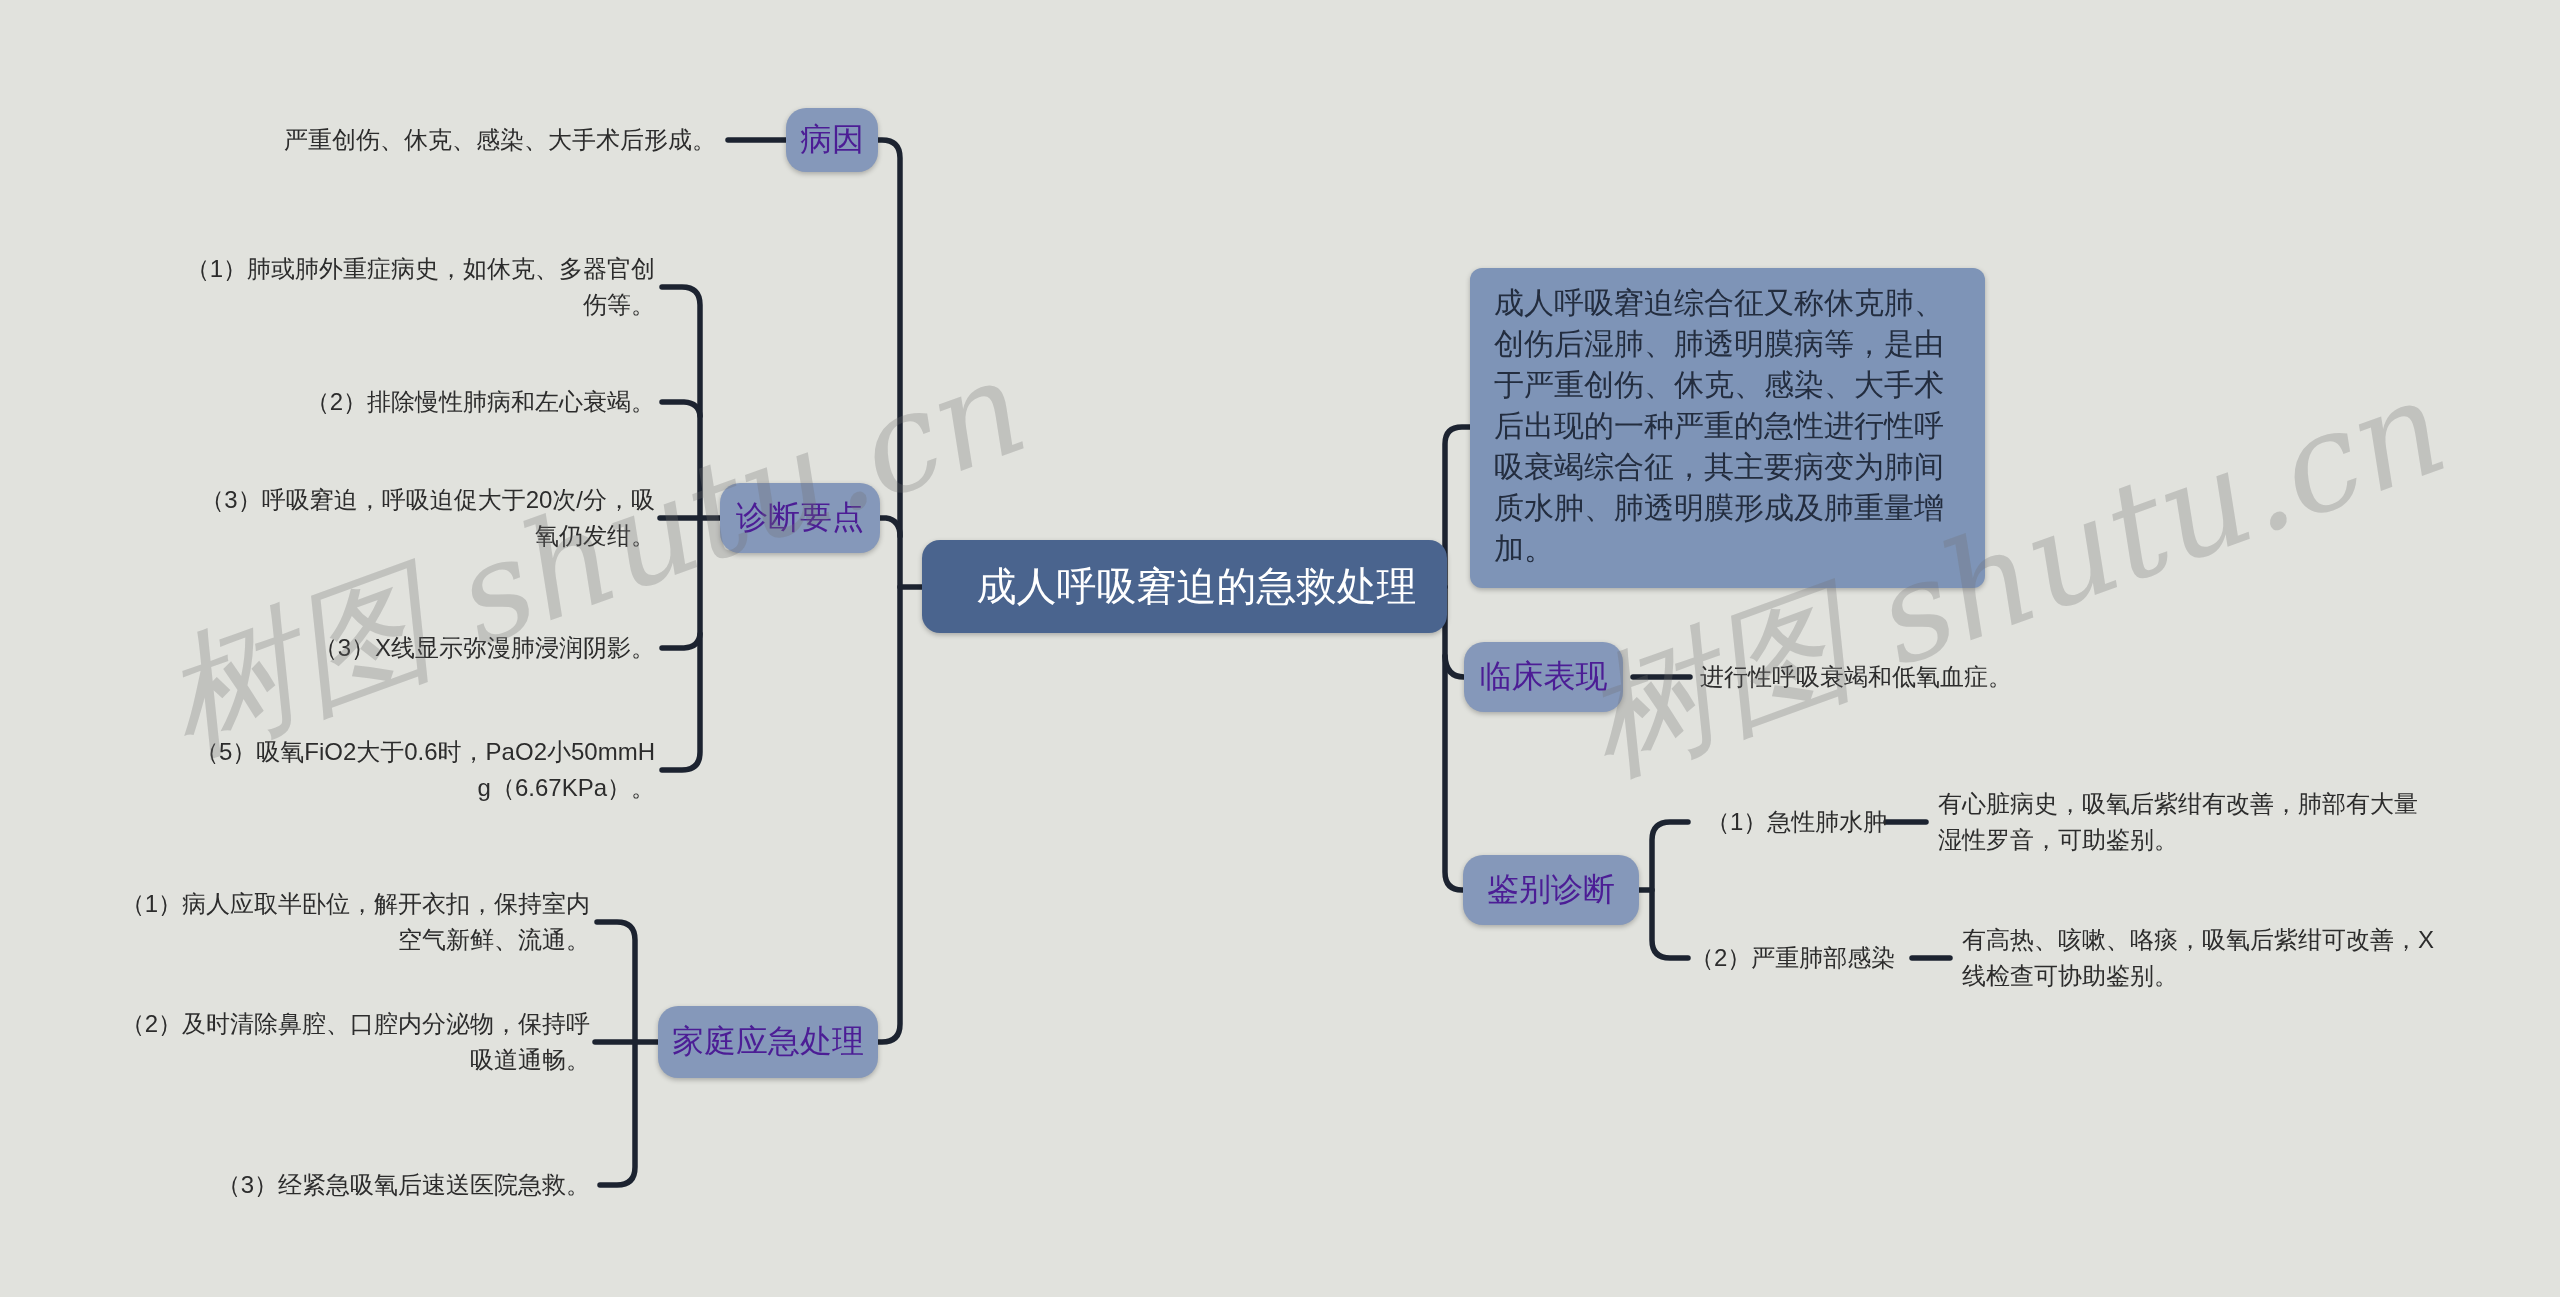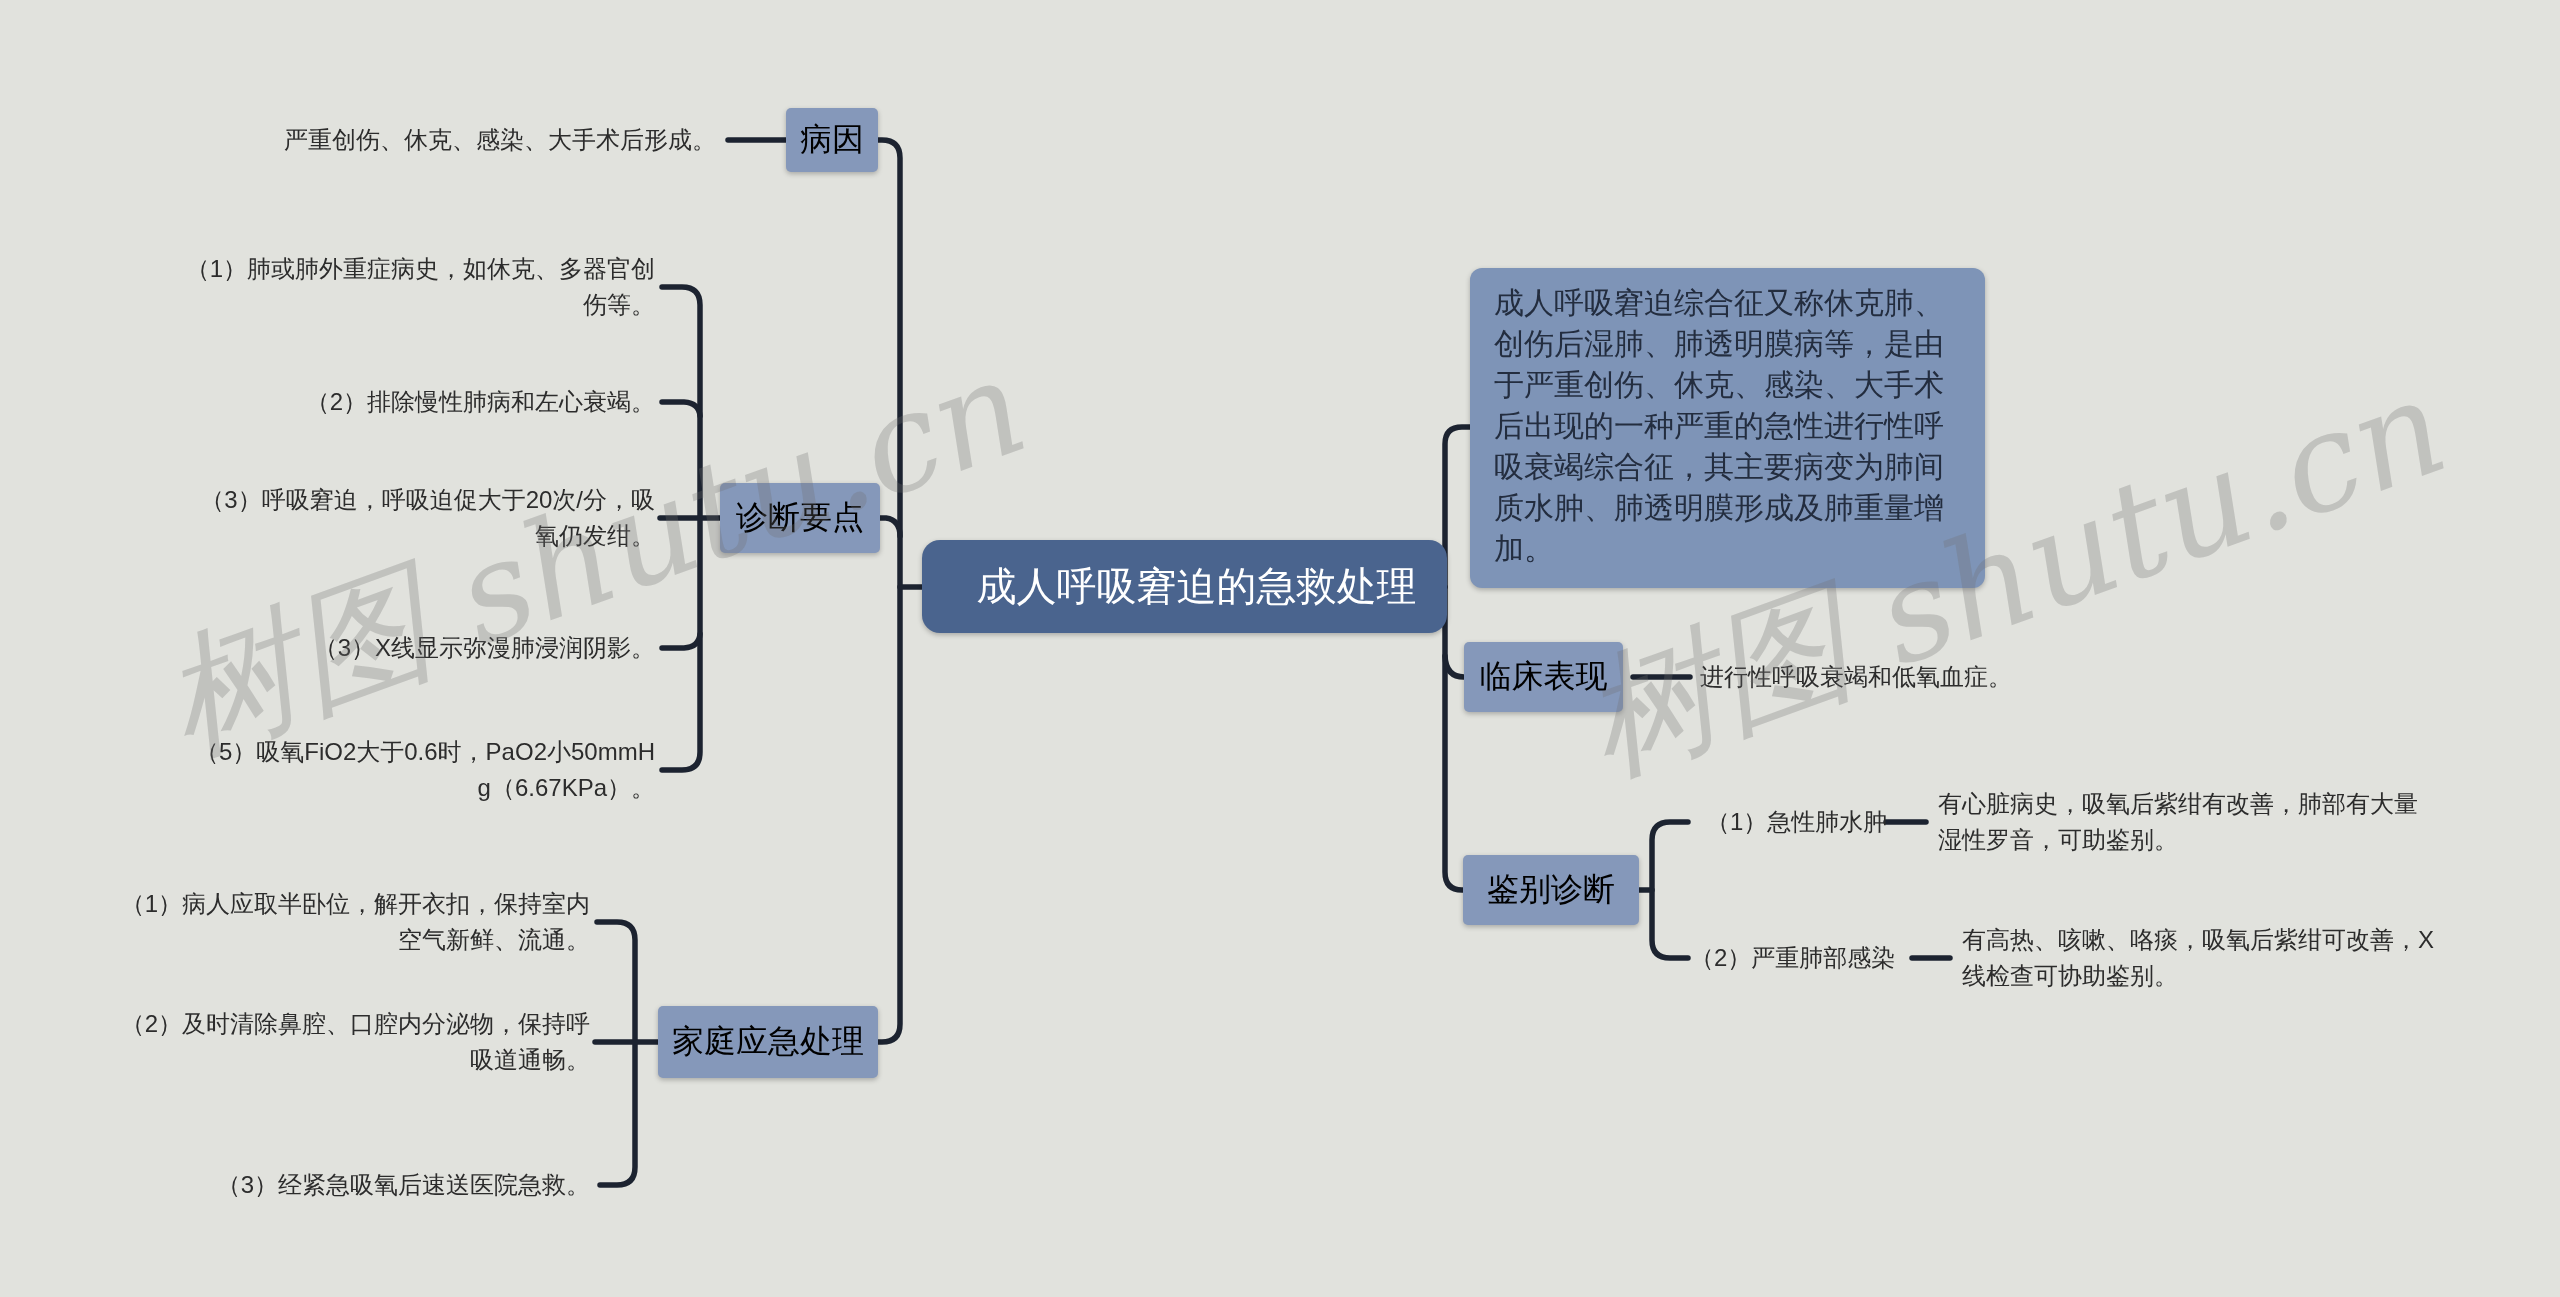--- a/index.html
+++ b/index.html
@@ -7,23 +7,23 @@
     position:relative;
     width:2560px;height:1297px;
     background:#e1e2dd;
     font-family:"Liberation Sans","DejaVu Sans",sans-serif;
     overflow:hidden;
   }
   svg.connectors{position:absolute;left:0;top:0;z-index:1;}
   .node{
     position:absolute;z-index:2;
     display:flex;align-items:center;justify-content:center;
-    border-radius:5px;
+    border-radius:20px;
     background:#8598ba;
-    color:#000000;
+    color:#4c1d95;
     font-size:32px;
     box-shadow:0 2px 5px rgba(0,0,0,0.25);
     white-space:nowrap;
   }
   .node.root{
     background:#4a648e;color:#ffffff;
     font-size:40px;border-radius:18px;padding-left:24px;
   }
   .bigbox{
     position:absolute;z-index:2;

